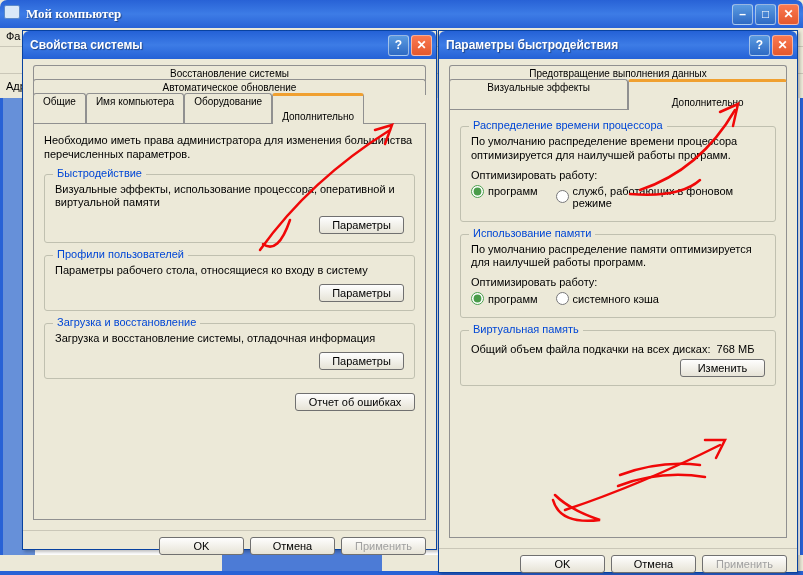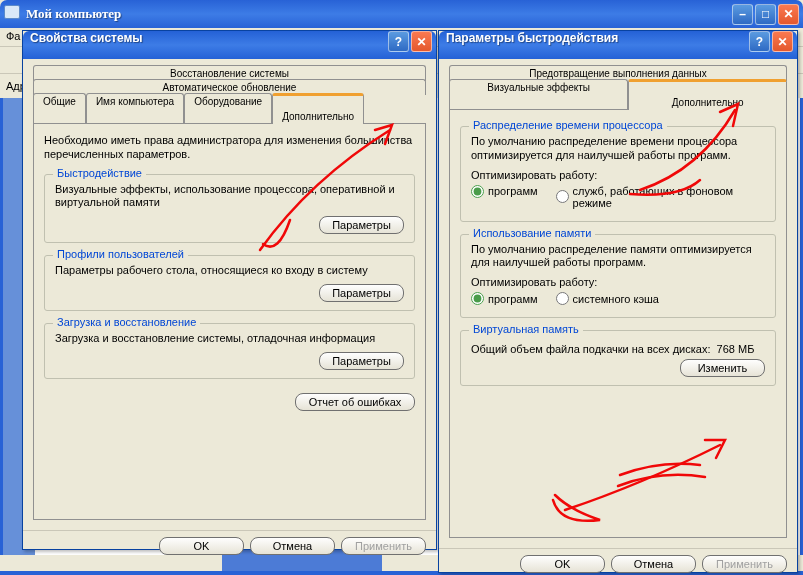--- a/index.html
+++ b/index.html
@@ -55,21 +55,21 @@
 
 .dialog {
   position: absolute;
   background: #ece9d8;
   border: 1px solid #0842a0;
   box-shadow: 2px 2px 3px rgba(0,0,0,.25);
 }
 .dlg-titlebar {
   height: 28px;
   background: linear-gradient(to bottom, #2461d6 0%, #3d7ce6 50%, #2461d6 100%);
-  display: flex; align-items: flex-start;
+  display: flex; align-items: center;
   padding: 0 4px;
   color: white; font-weight: bold;
   border-radius: 6px 6px 0 0;
 }
 .dlg-title { flex: 1; font-size: 12px; text-shadow: 1px 1px 1px rgba(0,0,0,.4); margin-left: 3px;}
 .dlg-body { padding: 6px 10px 10px 10px; }
 
 .tabs { position: relative; }
 .tab-row { display: flex; gap: 0; position: relative; z-index: 1;}
 .tab-row.back { z-index: 0; margin-bottom: -2px;}
@@ -110,21 +110,21 @@
   top: -8px; left: 8px;
   background: #ece9d8;
   padding: 0 4px;
   color: #0046d5;
   font-size: 11px;
 }
 .description { font-size: 11px; line-height: 1.25; margin-bottom: 6px; }
 .btn {
   background: linear-gradient(to bottom, #fefefe, #e6e3d6);
   border: 1px solid #707070;
-  border-radius: 8px;
+  border-radius: 3px;
   padding: 2px 12px;
   font-size: 11px;
   font-family: inherit;
   cursor: pointer;
   min-width: 85px;
 }
 .btn.disabled { color: #a0a0a0; cursor: default;}
 .btn-row { display: flex; justify-content: flex-end; gap: 6px; margin-top: 4px;}
 .dlg-footer { display: flex; justify-content: flex-end; gap: 6px; padding: 6px 10px; border-top: 1px solid #cac7b8;}
 .radio-row { display: flex; gap: 18px; align-items: flex-start; margin: 4px 0;}

